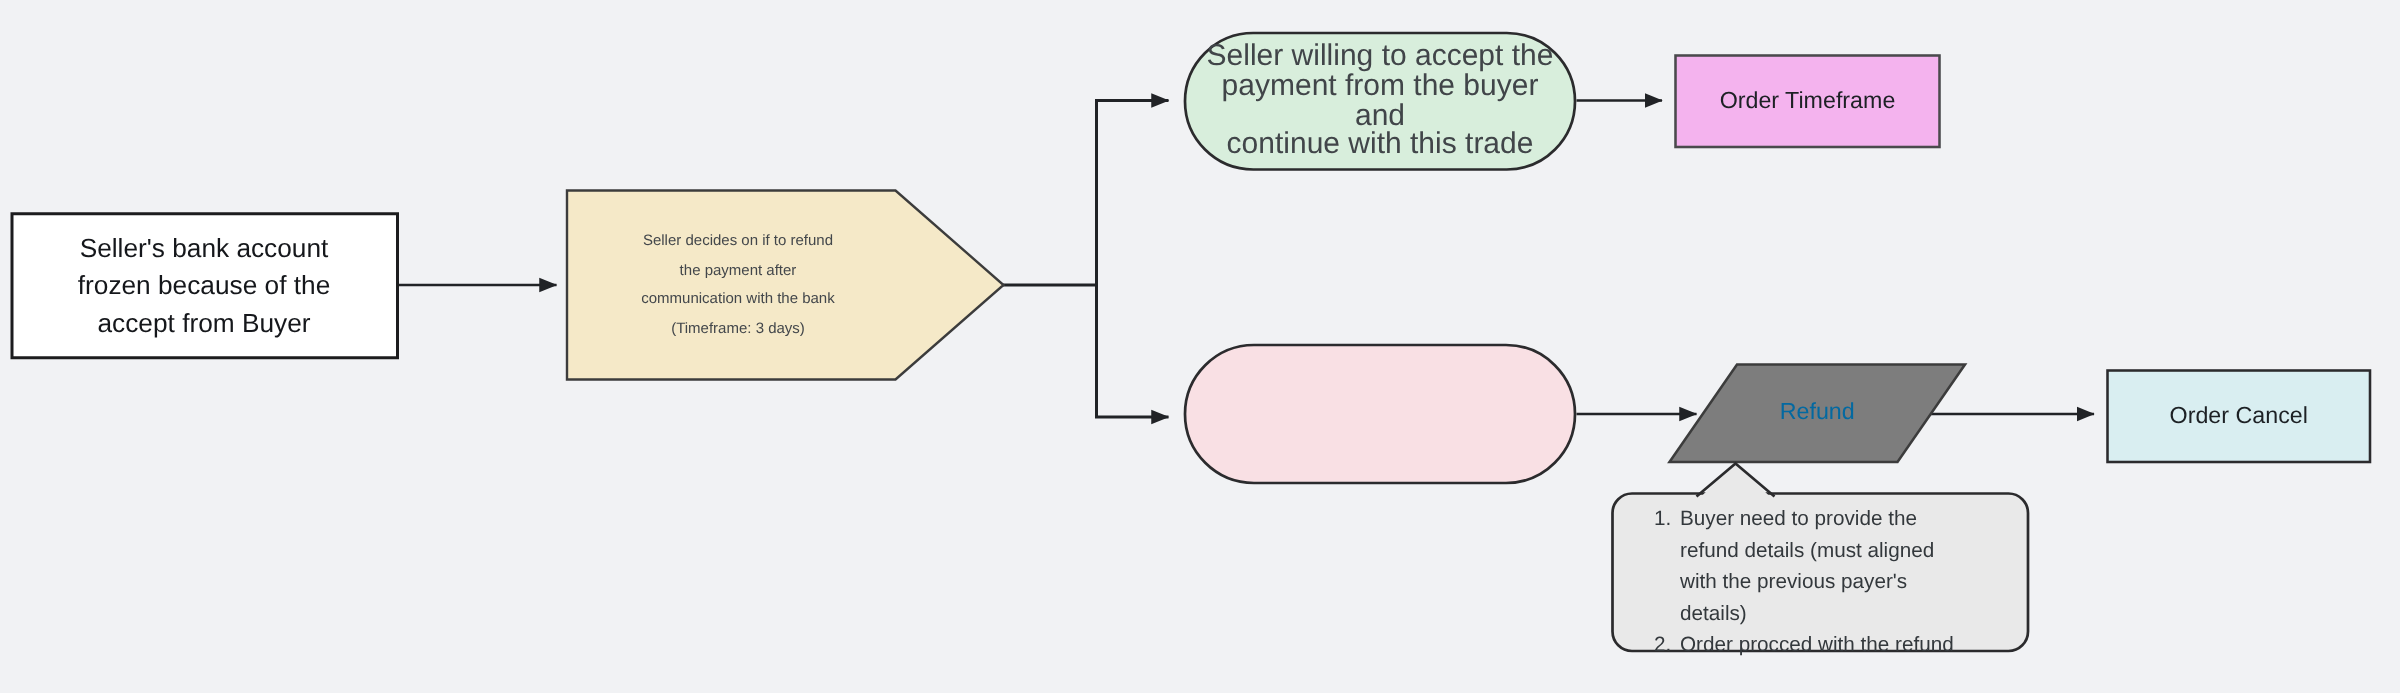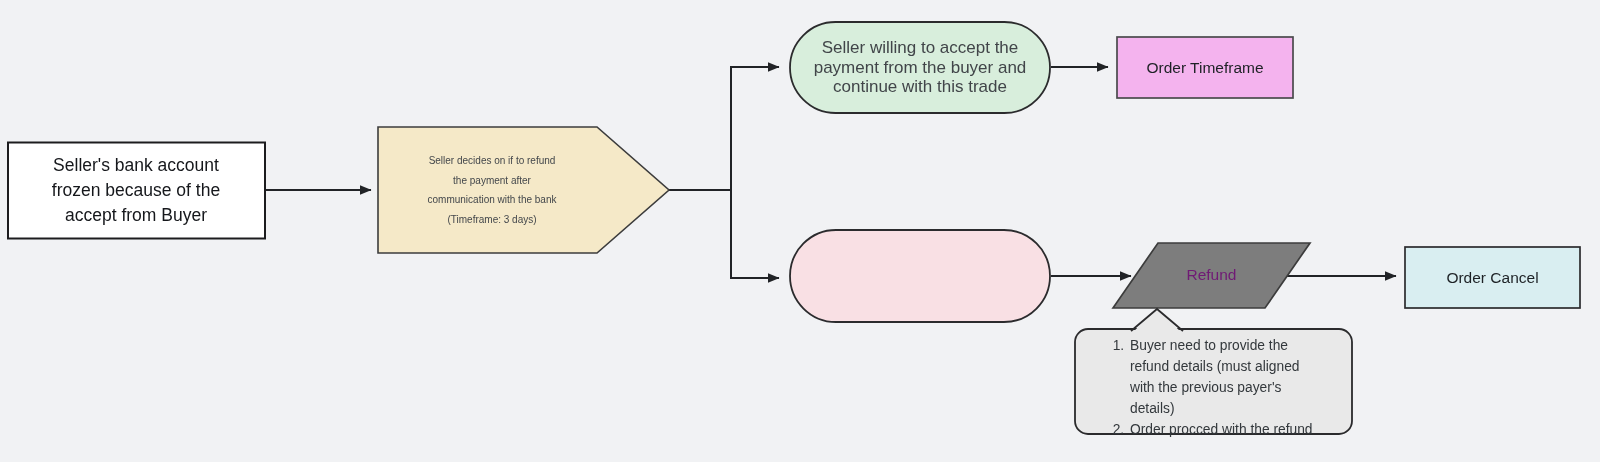--- a/index.html
+++ b/index.html
@@ -24,31 +24,31 @@
     position: absolute;
     display: flex;
     align-items: center;
     justify-content: center;
     text-align: center;
     white-space: pre-line;
     pointer-events: none;
   }
   .start-label   { left: 8px;    top: 142px; width: 256px; height: 97px;  font-size: 17.5px; line-height: 25px;   color: #15171b; }
   .decision-label{ left: 372px;  top: 127px; width: 240px; height: 126px; font-size: 10px; line-height: 19.5px; color: #43474b; }
-  .accept-label  { left: 795px;  top: 22px;  width: 250px; height: 91px;  font-size: 17px; line-height: 19.8px; color: #414549; }
+  .accept-label  { left: 795px;  top: 22px;  width: 250px; height: 91px;  font-size: 20px; line-height: 19.8px; color: #414549; }
   .complete-label{ left: 1117px; top: 37px;  width: 176px; height: 61px;  font-size: 15.5px; color: #1d2125; }
   .reject-label  { left: 795px;  top: 230px; width: 250px; height: 92px;  font-size: 14.3px; line-height: 19.8px; color: #43474b; }
-  .refund-label  { left: 1113px; top: 243px; width: 197px; height: 63px;  font-size: 15.5px; color: #701a75; }
+  .refund-label  { left: 1113px; top: 243px; width: 197px; height: 63px;  font-size: 15.5px; color: #0369a1; }
   .cancel-label  { left: 1405px; top: 247px; width: 175px; height: 61px;  font-size: 15.5px; color: #1d2125; }
   .note-body {
     position: absolute;
     left: 1075px; top: 329px;
     width: 277px; height: 105px;
     box-sizing: border-box;
-    padding: 6px 12px 0 26px;
+    padding: 6px 12px 0 16px;
     font-size: 13.8px;
     line-height: 21px;
     color: #33383c;
   }
   .note-body ol {
     margin: 0;
     padding: 0 0 0 27px;
   }
   .note-body li {
     white-space: pre-line;

